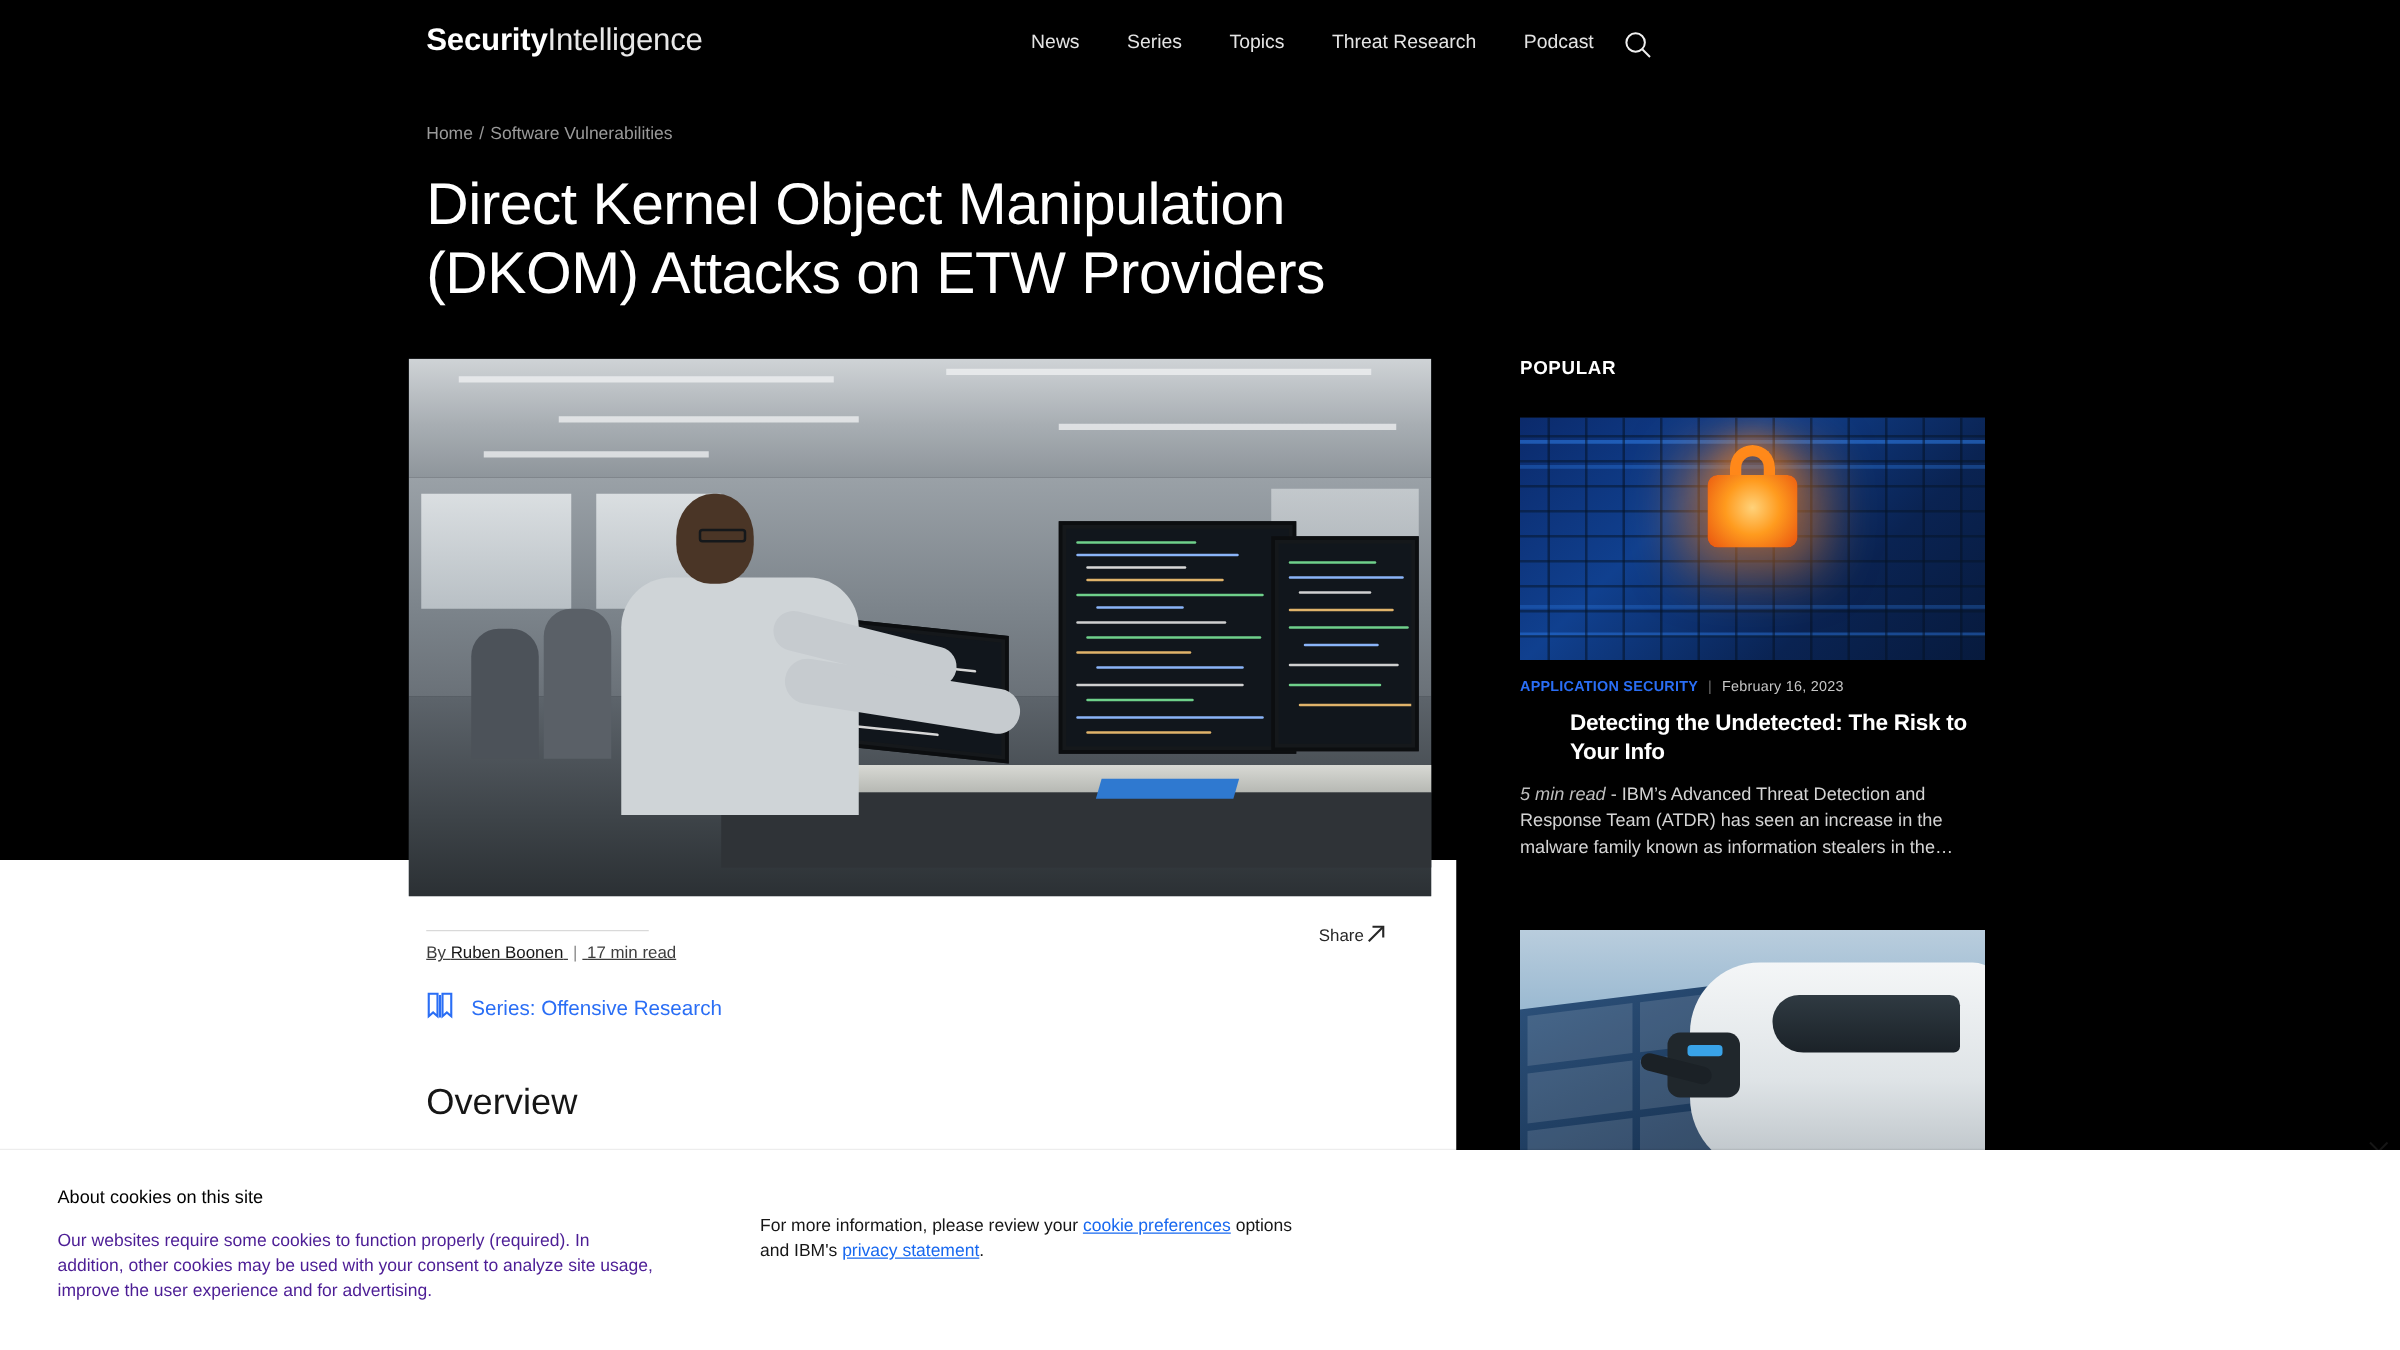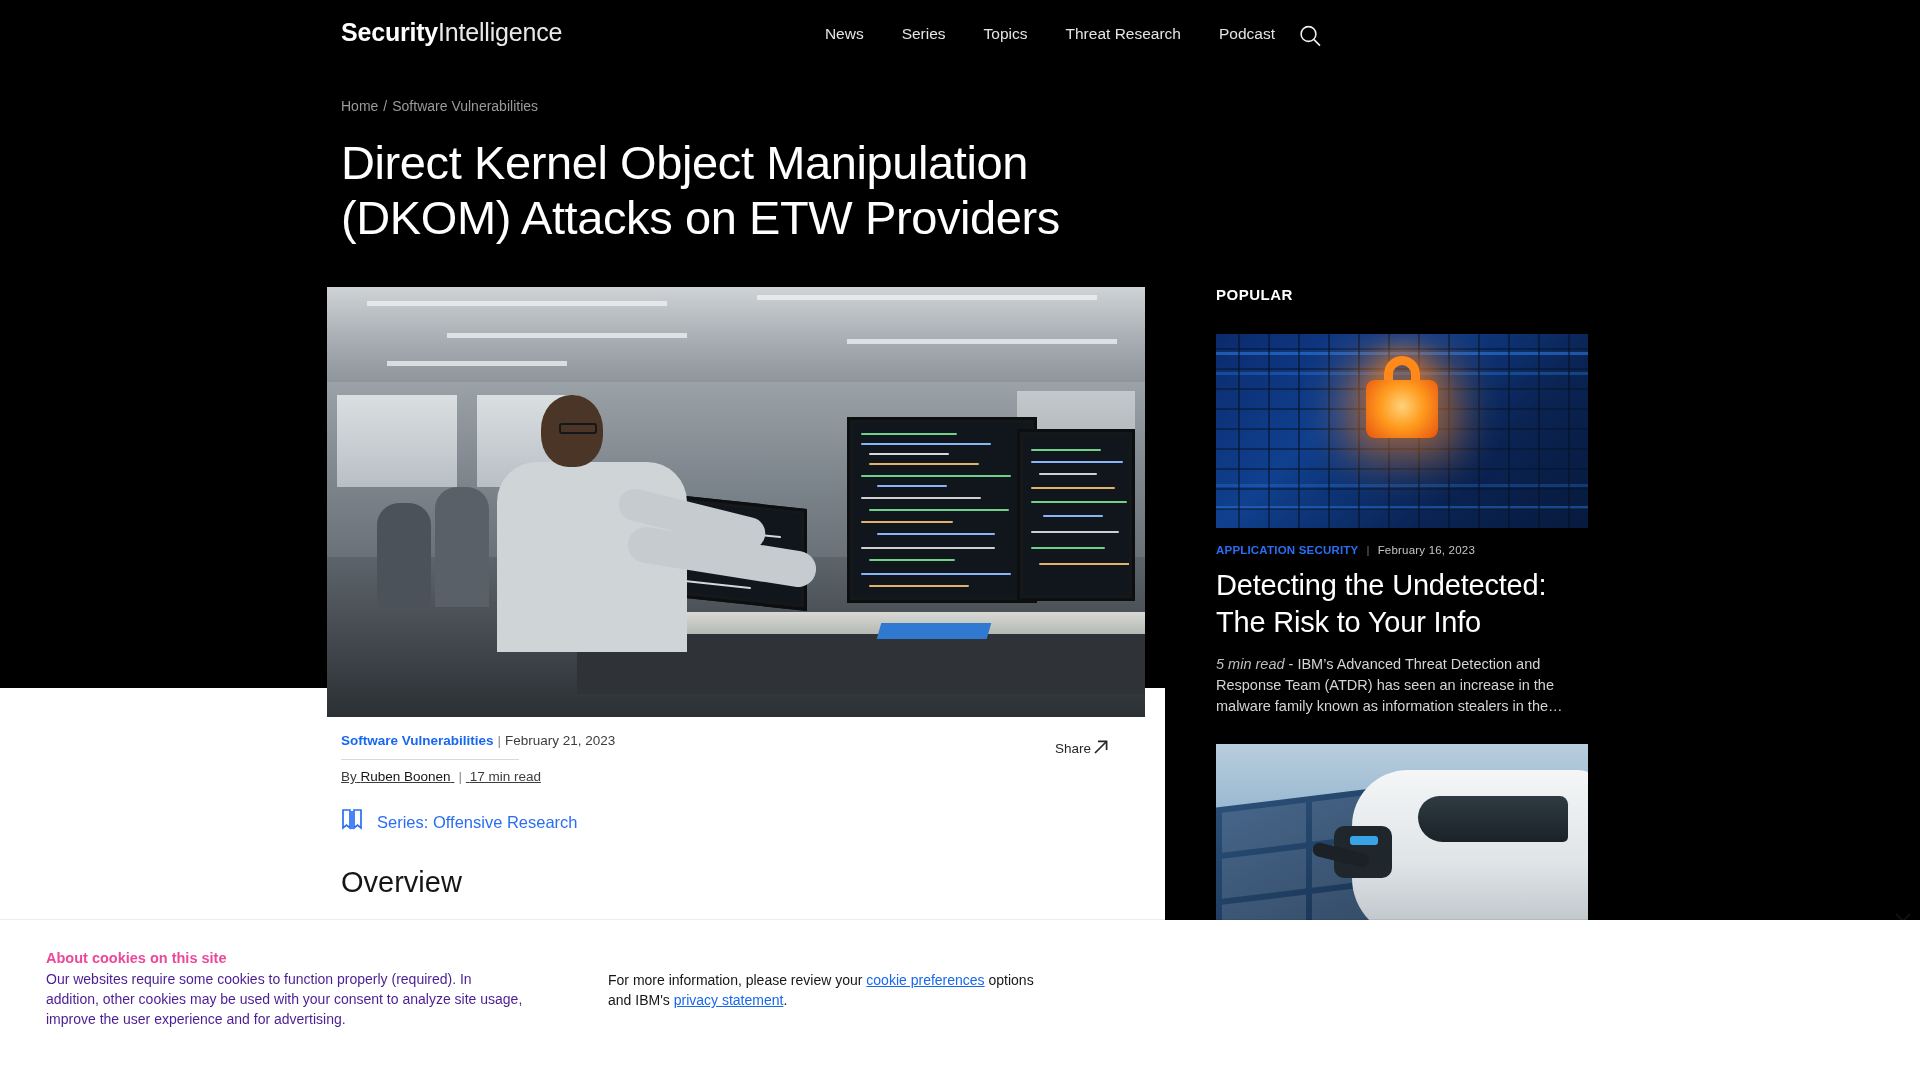--- a/index.html
+++ b/index.html
@@ -154,36 +154,36 @@
     background:#20272c; border-radius:10px; }
   .c2-cable { position:absolute; left:96px; top:104px; width:58px; height:14px;
     background:#1b2126; border-radius:8px; transform:rotate(14deg); }
   .c2-blue { position:absolute; left:134px; top:92px; width:28px; height:9px; background:#39a3e8; border-radius:3px; }
 
   .pop-meta { margin-top:16px; font-size:11.5px; letter-spacing:.2px; }
   .pop-cat { color:#2a6ef5; font-weight:700; }
   .pop-date { color:#c6c6c6; }
   .pop-bar { color:#6f6f6f; margin:0 8px; }
   .pop-title {
-    margin-top:11px; font-size:29px; font-weight:400; line-height:1.28;
-    color:#ffffff; letter-spacing:-.2px;
+    margin-top:11px; font-size:18px; font-weight:700; line-height:1.28;
+    color:#ffffff; letter-spacing:-.2px;margin-left:40px;
   }
   .pop-excerpt {
     margin-top:13px; font-size:14.5px; line-height:1.45; color:#d4d4d4;
   }
   .pop-excerpt i { color:#bdbdbd; }
 
   
   .cookie {
     position:absolute; left:0; bottom:0; width:1920px; height:160px;
     background:#ffffff; z-index:40;
     box-shadow:0 -1px 0 rgba(0,0,0,.07);
   }
   .ck-col1 { position:absolute; left:46px; top:30px; width:480px; }
-  .ck-title { font-size:14.5px; font-weight:700; color:#ec4899; margin-bottom:4px; }
+  .ck-title { font-size:14.5px; font-weight:400; color:#000000; margin-bottom:17px; }
   .ck-text { font-size:14px; line-height:1.42; color:#4c1d95; }
   .ck-col2 { position:absolute; left:608px; top:50px; width:430px; font-size:14px; line-height:1.45; color:#161616; }
   .ck-col3 { position:absolute; left:1161px; top:50px; width:470px; font-size:14px; line-height:1.45; color:#161616; }
   .ck-link { color:#1768f0; text-decoration:underline; }
   .ck-btn {
     position:absolute; left:1662px; width:222px; height:45px;
     background:#0f62fe; color:#ffffff; border:none; cursor:pointer;
     font-family:"Liberation Sans", sans-serif; font-size:14.5px;
     text-align:left; padding-left:17px;
   }
@@ -301,23 +301,20 @@
 
       <div class="h-person-body" style="left:170px;top:175px;"></div>
       <div class="h-person-head" style="left:214px;top:108px;"></div>
       <div class="h-glasses" style="left:232px;top:136px;"></div>
       <div class="h-person-arm" style="left:300px;top:252px;width:190px;height:36px;transform:rotate(9deg);"></div>
       <div class="h-person-arm" style="left:290px;top:216px;width:150px;height:32px;transform:rotate(14deg);"></div>
     </div>
   </div>
 
   <div class="meta-wrap">
-    <div class="meta-line">
-      <a href="#" class="meta-cat">Software Vulnerabilities</a><span class="meta-sep">|</span><span>February 21, 2023</span>
-    </div>
     <div class="meta-rule"></div>
     <div class="meta-author">
       <span>By</span>
       <b>Ruben Boonen</b>
       <span class="meta-sep">|</span>
       <span>17 min read</span>
     </div>
     <div class="series-row">
       <span>
         <svg width="22" height="24" viewBox="0 0 22 24">

